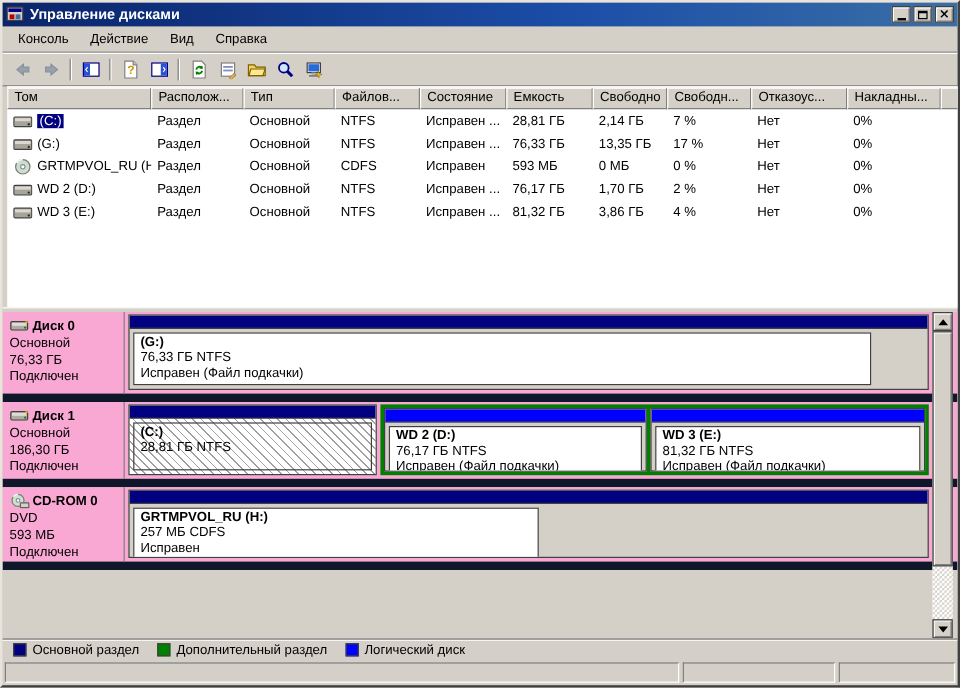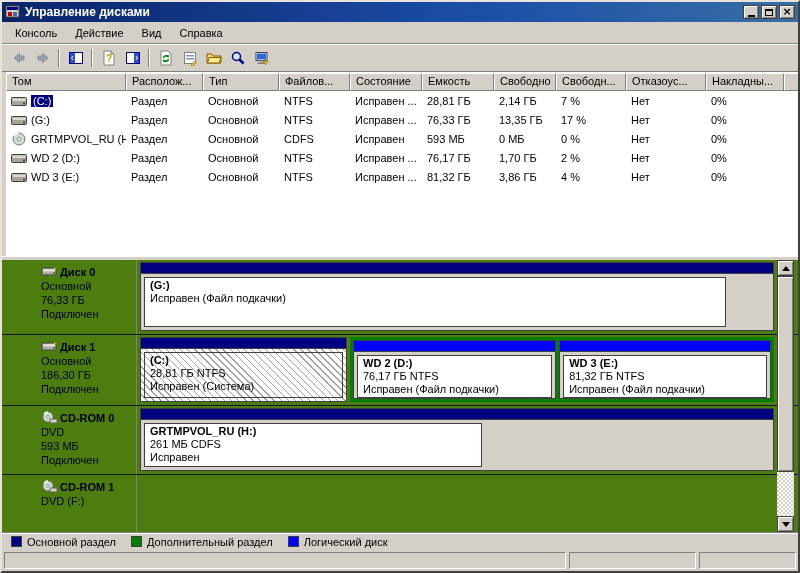--- a/index.html
+++ b/index.html
@@ -73,21 +73,21 @@
 
   
   .splitter { position:absolute; left:0; top:254px; width:796px; height:4px;
     background:#D4D0C8; border-top:1px solid #fff; }
 
   
   .bottompane {
     position:absolute; left:0; top:258px; width:796px; height:272px;
     background:#D4D0C8; overflow:hidden;
   }
-  .diskrow { position:relative; display:flex; border-bottom:1px solid #0f172a; background:#4d7c0f;padding-left:33px; }
+  .diskrow { position:relative; display:flex; border-bottom:7px solid #0f172a; background:#f9a8d4; }
   .r-disk0{height:75px} .r-disk1{height:71px} .r-cd0{height:69px} .r-cd1{height:70px}
   .disklabel {
     width:102px; flex:none; padding:5px 2px 0 6px;
     border-right:1px solid #808080; overflow:hidden;
   }
   .dl-name { display:flex; align-items:center; font-weight:bold; margin-bottom:1px; }
   .dl-name svg { margin-right:2px; flex:none; }
   .dl-line { line-height:14px; white-space:nowrap; }
   .diskgraphic { flex:1; display:flex; align-items:stretch; padding:2px 24px 3px 3px; }
 
@@ -403,20 +403,21 @@
         <div class="dl-line">Основной</div>
         <div class="dl-line">76,33 ГБ</div>
         <div class="dl-line">Подключен</div>
       </div>
       <div class="diskgraphic">
         <div class="part p-full">
           <div class="bar bar-primary"></div>
           <div class="pbody">
             <div class="inner-g">
               <div class="pname">(G:)</div>
+              <div class="pline">76,33 ГБ NTFS</div>
               <div class="pline">Исправен (Файл подкачки)</div>
             </div>
           </div>
         </div>
       </div>
     </div>
 
     <div class="diskrow r-disk1">
       <div class="disklabel">
         <div class="dl-name">
@@ -432,21 +433,20 @@
         <div class="dl-line">186,30 ГБ</div>
         <div class="dl-line">Подключен</div>
       </div>
       <div class="diskgraphic">
         <div class="part p-c part-selected">
           <div class="bar bar-primary"></div>
           <div class="pbody">
             <div class="pinner">
               <div class="pname">(C:)</div>
               <div class="pline">28,81 ГБ NTFS</div>
-              <div class="pline">Исправен (Система)</div>
             </div>
           </div>
         </div>
         <div class="extended">
           <div class="part p-wd2">
             <div class="bar bar-logical"></div>
             <div class="pbody">
               <div class="pinner">
                 <div class="pname">WD 2  (D:)</div>
                 <div class="pline">76,17 ГБ NTFS</div>
@@ -482,43 +482,28 @@
         <div class="dl-line">DVD</div>
         <div class="dl-line">593 МБ</div>
         <div class="dl-line">Подключен</div>
       </div>
       <div class="diskgraphic">
         <div class="part p-full">
           <div class="bar bar-primary"></div>
           <div class="pbody">
             <div class="inner-cd">
               <div class="pname">GRTMPVOL_RU  (H:)</div>
-              <div class="pline">261 МБ CDFS</div>
+              <div class="pline">257 МБ CDFS</div>
               <div class="pline">Исправен</div>
             </div>
           </div>
         </div>
       </div>
     </div>
 
-    <div class="diskrow r-cd1">
-      <div class="disklabel">
-        <div class="dl-name">
-          <svg width="17" height="13" viewBox="0 0 17 13">
-                <circle cx="7" cy="6" r="5" fill="#cfe0cf" stroke="#708070"></circle>
-                <circle cx="7" cy="6" r="1.5" fill="#fff" stroke="#8890a0"></circle>
-                <path d="M3 3 A5 5 0 0 1 7 1" stroke="#f0f8f0" fill="none" stroke-width="1.4"></path>
-                <rect x="9" y="8" width="7" height="4" rx="0.5" fill="#d4d0c8" stroke="#606060"></rect>
-              </svg>
-          <span>CD-ROM 1</span>
-        </div>
-        <div class="dl-line">DVD (F:)</div>
-      </div>
-      <div class="diskgraphic"></div>
-    </div>
 
     <div class="vscroll">
       <div class="sbtn sb-up">
             <div class="tri-up"></div>
           </div>
       <div class="sthumb"></div>
       <div class="sbtn sb-down">
             <div class="tri-down"></div>
           </div>
     </div>

